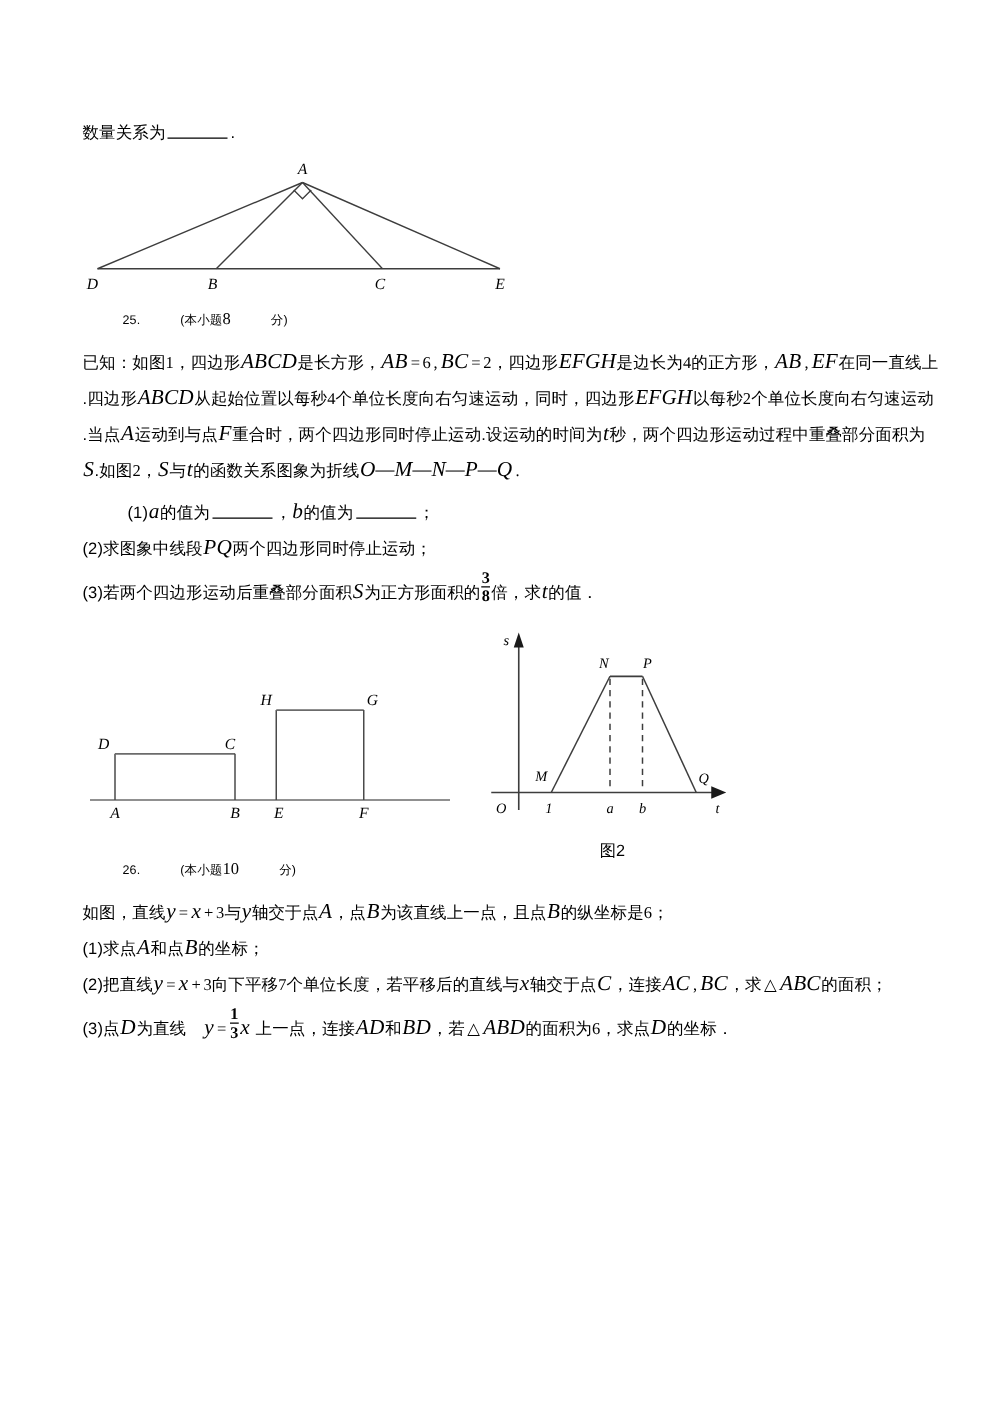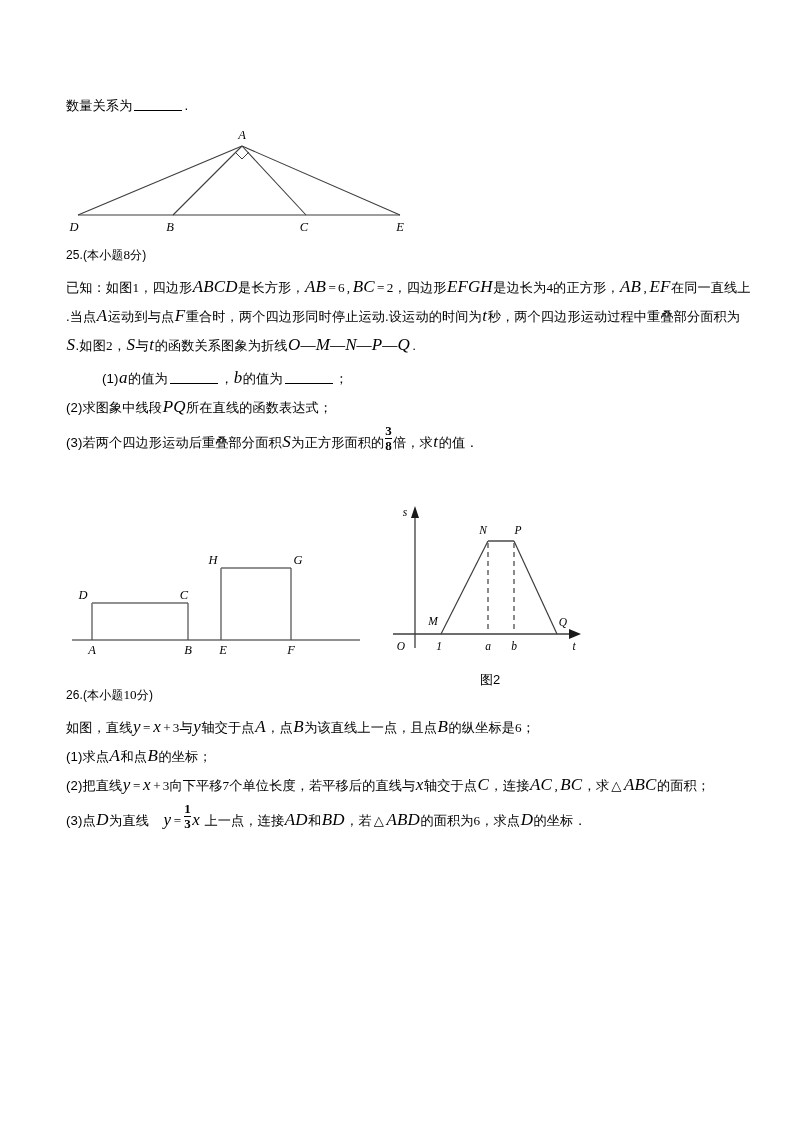--- a/index.html
+++ b/index.html
@@ -55,22 +55,23 @@
   }
   .blank {
     display: inline-block;
     border-bottom: 1.2px solid #000;
     width: 48px;
     height: 12px;
     margin: 0 2px;
     vertical-align: -1px;
   }
   .qnum {
-    font-size: 12px;
+    font-size: 10px;
     font-family: "Liberation Sans", "DejaVu Sans", sans-serif;
+    margin-left: 32px;
   }
   
   .frac {
     display: inline-block;
     vertical-align: -0.55em;
     text-align: center;
     font-family: "Liberation Serif", "DejaVu Serif", serif;
     font-size: 12px;
     line-height: 1.08;
     padding: 0 1px;
@@ -142,35 +143,38 @@
 
   <div class="content" style="top:243px;">
     <p class="para" style="line-height:24px;">
       <span class="qnum">25.</span><span class="qnum">(本小题</span><span class="mn">8</span><span class="qnum">分)</span>
     </p>
 
     <p class="para" style="margin-top:6px;">
       <span>已知：如图</span><span class="mn">1</span><span>，四边形</span><span class="mi">ABCD</span><span>是长方形，</span><span class="mi">AB</span><span class="mo">=</span><span class="mn">6</span><span class="mo">,</span><span class="mi">BC</span><span class="mo">=</span><span class="mn">2</span><span>，四边形</span><span class="mi">EFGH</span><span>是边长为</span><span class="mn">4</span><span>的正方形，</span><span class="mi">AB</span><span class="mo">,</span><span class="mi">EF</span><span>在同一直线上</span>
     </p>
 
+    <p class="para">
+      <span>.四边形</span><span class="mi">ABCD</span><span>从起始位置以每秒</span><span class="mn">4</span><span>个单位长度向右匀速运动，同时，四边形</span><span class="mi">EFGH</span><span>以每秒</span><span class="mn">2</span><span>个单位长度向右匀速运动</span>
+    </p>
 
     <p class="para">
       <span>.当点</span><span class="mi">A</span><span>运动到与点</span><span class="mi">F</span><span>重合时，两个四边形同时停止运动</span><span>.设运动的时间为</span><span class="mi">t</span><span>秒，两个四边形运动过程中重叠部分面积为</span>
     </p>
 
     <p class="para">
       <span class="mi">S</span><span>.如图</span><span class="mn">2</span><span>，</span><span class="mi">S</span><span>与</span><span class="mi">t</span><span>的函数关系图象为折线</span><span class="mi">O—M—N—P—Q</span><span class="mo">.</span>
     </p>
 
     <p class="para" style="margin-top:4px;margin-left:36px;">
       <span>(1)</span><span class="mi">a</span><span>的值为</span><span class="blank"></span><span>，</span><span class="mi">b</span><span>的值为</span><span class="blank"></span><span>；</span>
     </p>
 
     <p class="para">
-      <span>(2)</span><span>求图象中线段</span><span class="mi">PQ</span><span>所在直线的函数表达式；</span>
+      <span>(2)</span><span>求图象中线段</span><span class="mi">PQ</span><span>两个四边形同时停止运动；</span>
     </p>
 
     <p class="para" style="line-height:40px;">
       <span>(3)</span><span>若两个四边形运动后重叠部分面积</span><span class="mi">S</span><span>为正方形面积的</span><span class="frac frac-inline"><span class="num">3</span><span class="den">8</span></span><span>倍，求</span><span class="mi">t</span><span>的值．</span>
     </p>
   </div>
 
   <div class="figwrap" style="left:66px; top:548px; width:300px; height:145px;">
     <svg width="300" height="120" viewBox="0 0 300 120">
 

